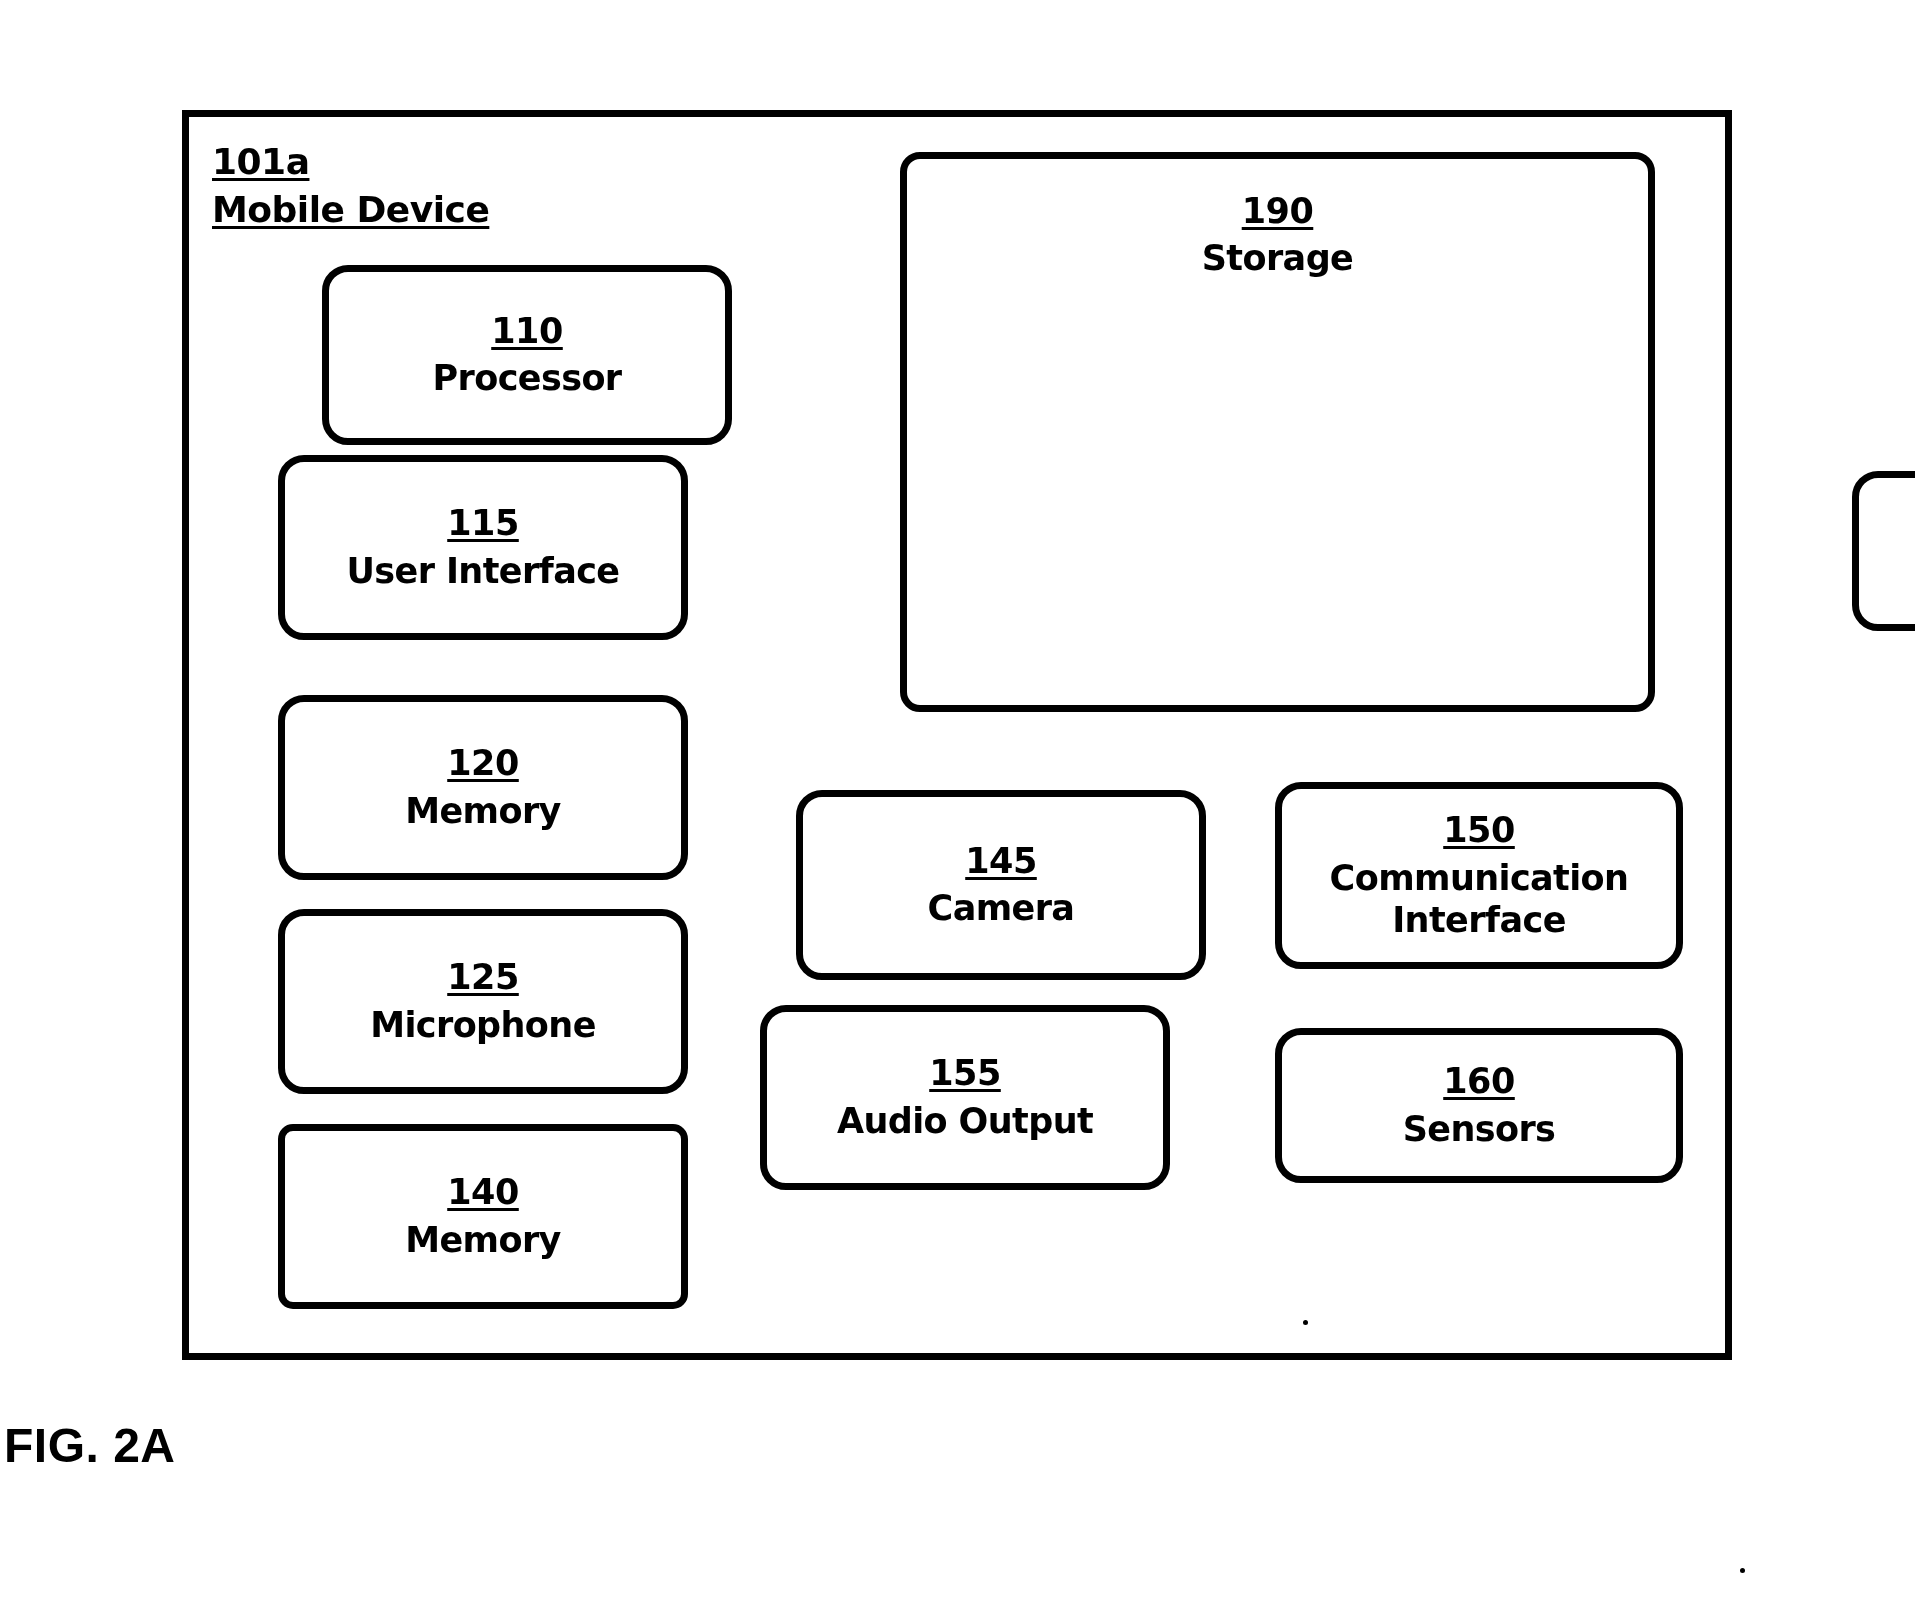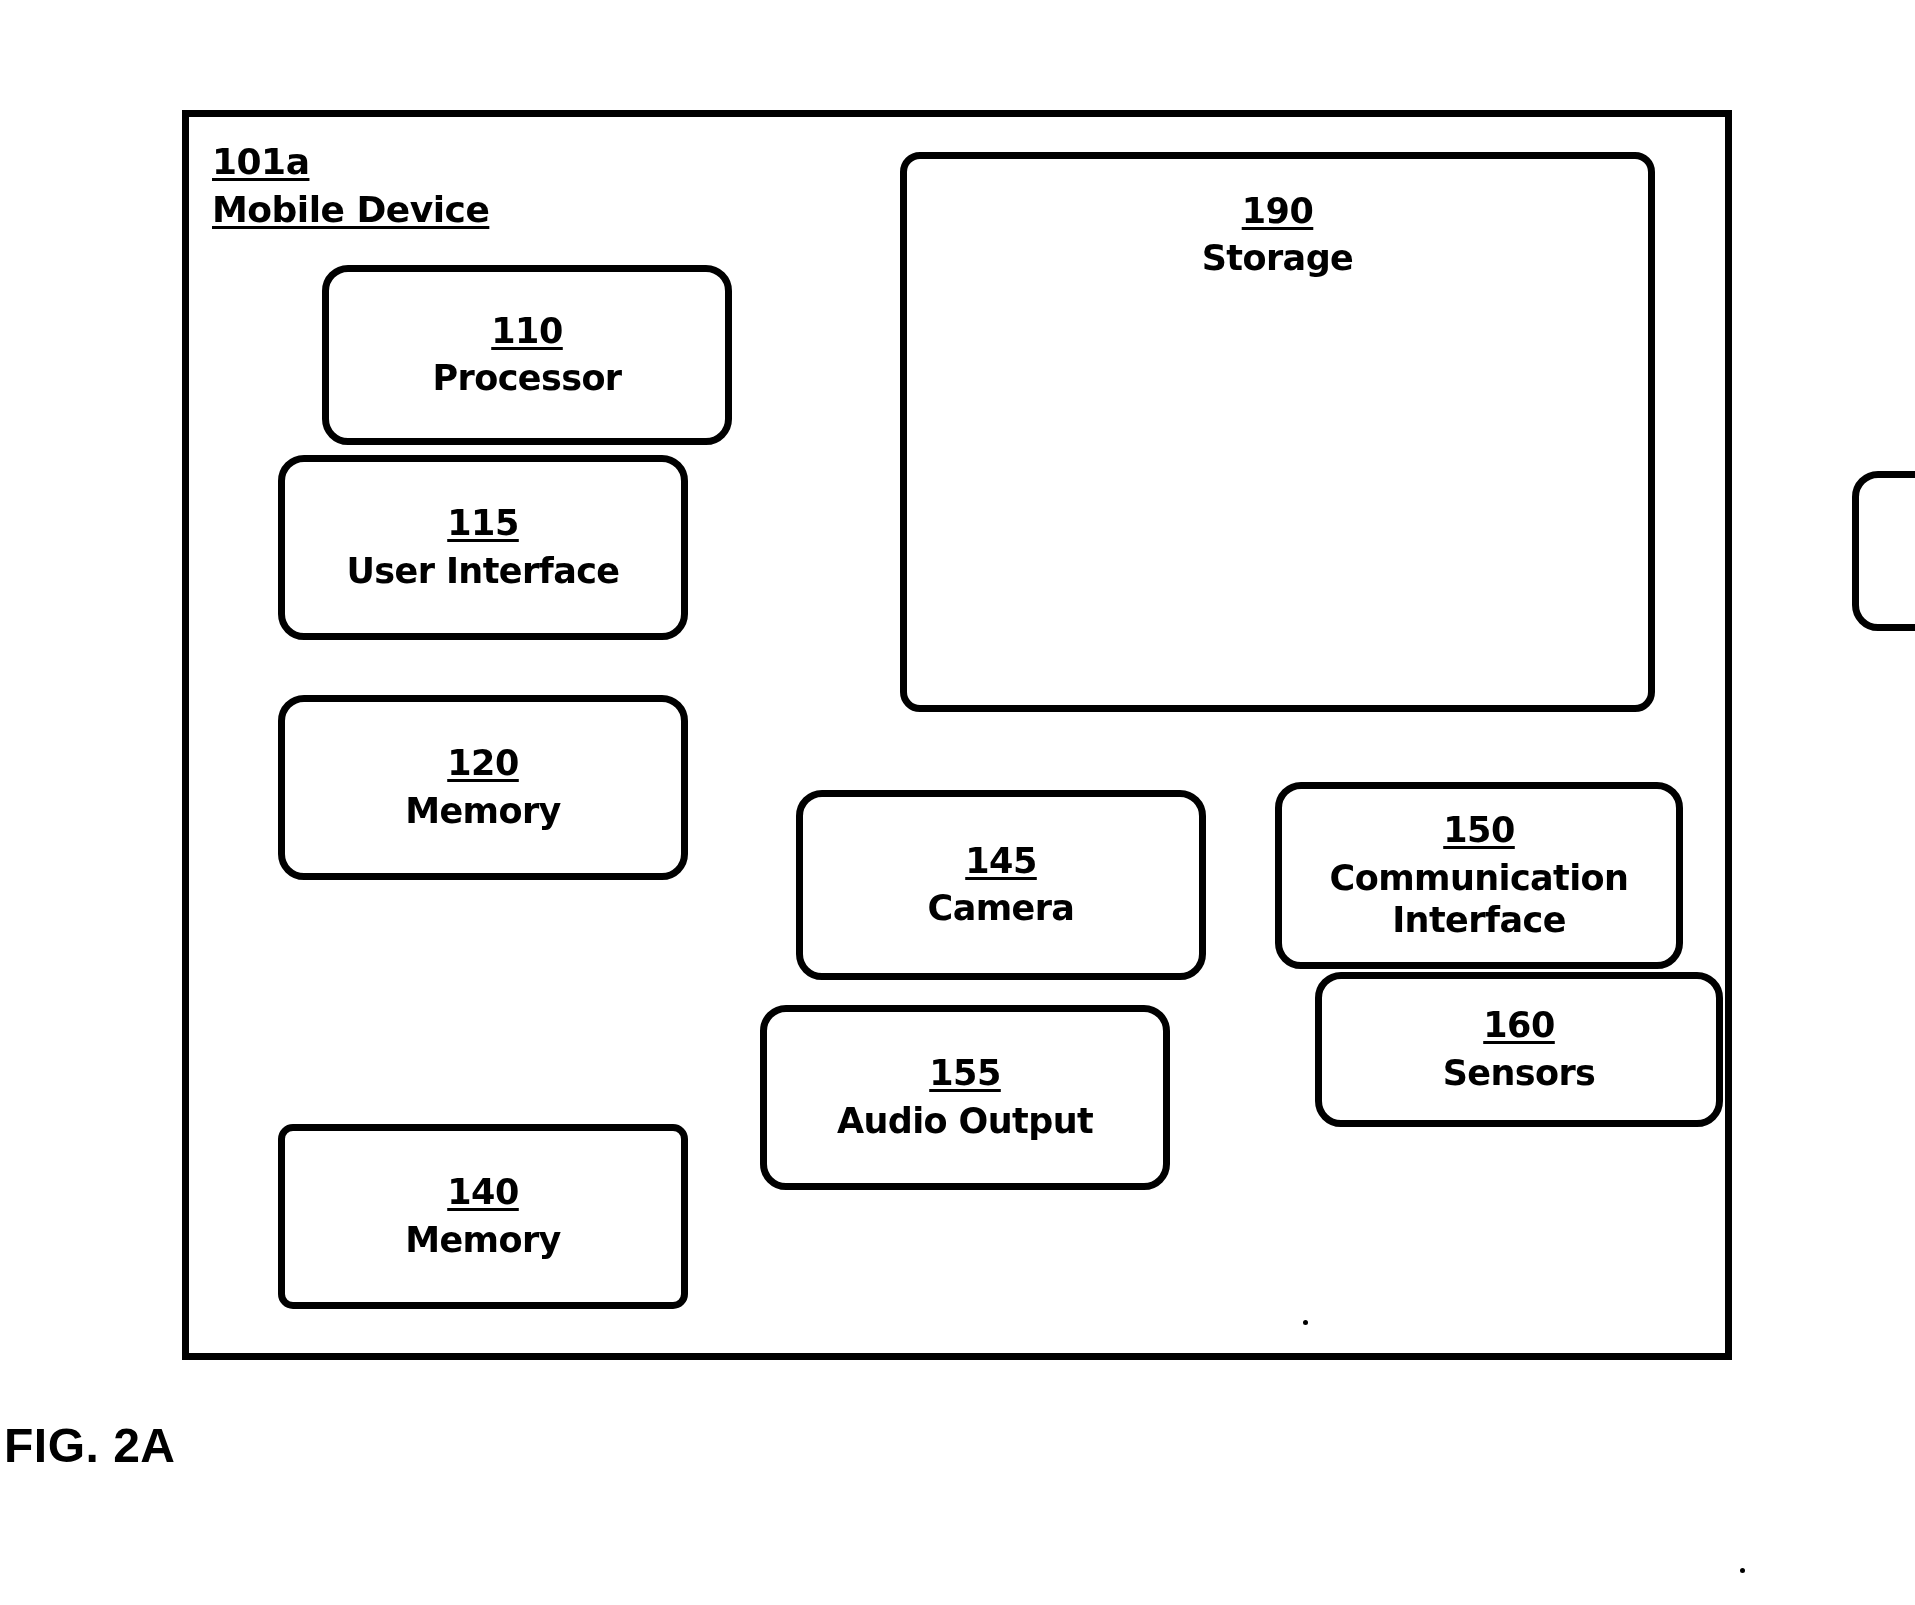--- a/index.html
+++ b/index.html
@@ -143,20 +143,24 @@
   <div class="block" style="left:278px; top:455px; width:410px; height:185px;">
     <span class="ref">115</span>
     <span class="label">User Interface</span>
   </div>
 
   <div class="block" style="left:278px; top:695px; width:410px; height:185px;">
     <span class="ref">120</span>
     <span class="label">Memory</span>
   </div>
 
+  <div class="block" style="left:278px; top:909px; width:410px; height:185px;">
+    <span class="ref">125</span>
+    <span class="label">Microphone</span>
+  </div>
 
   <div class="block" style="left:278px; top:1124px; width:410px; height:185px;border-radius:15px;">
     <span class="ref">140</span>
     <span class="label">Memory</span>
   </div>
 
   <div class="block storage" style="left:900px; top:152px; width:755px; height:560px;">
     <span class="ref">190</span>
     <span class="label">Storage</span>
 
@@ -176,21 +180,21 @@
     <span class="ref">155</span>
     <span class="label">Audio Output</span>
   </div>
 
   <div class="block" style="left:1275px; top:782px; width:408px; height:187px;">
     <span class="ref">150</span>
     <span class="label">Communication
 Interface</span>
   </div>
 
-  <div class="block" style="left:1275px; top:972px; width:408px; height:155px;margin-left:40px;">
+  <div class="block" style="left:1275px; top:1028px; width:408px; height:155px;">
     <span class="ref">160</span>
     <span class="label">Sensors</span>
   </div>
 
   <div class="speck" style="left:1303px; top:1320px;"></div>
   <div class="speck" style="left:1740px; top:1568px;"></div>
 
   <div class="fig-caption">FIG. 2A</div>
 
 </div>

